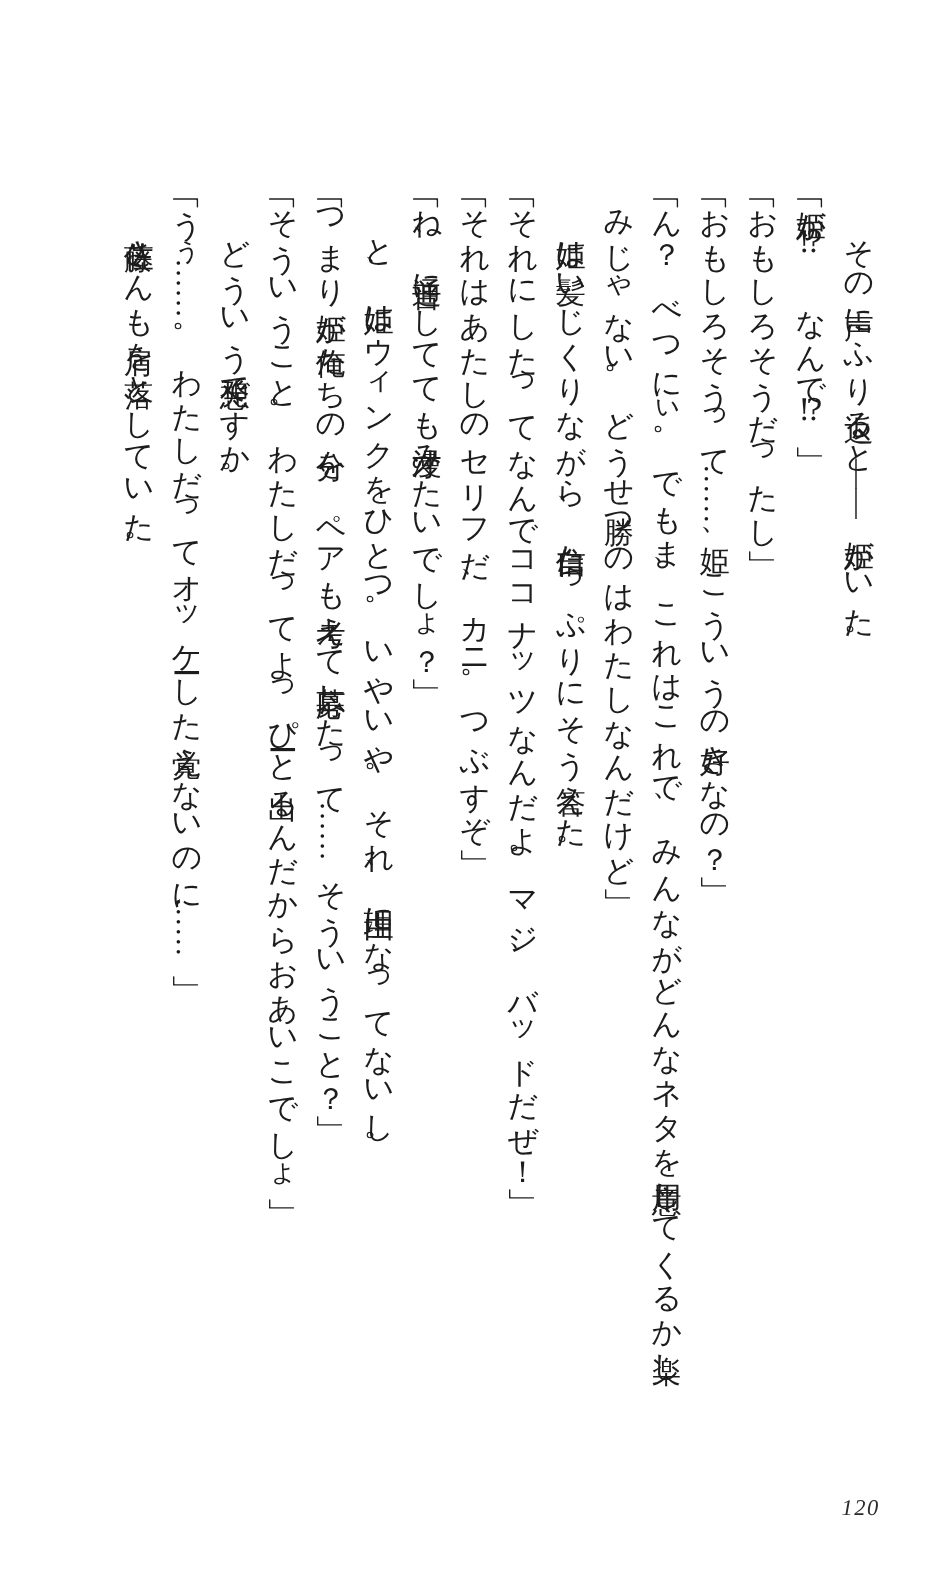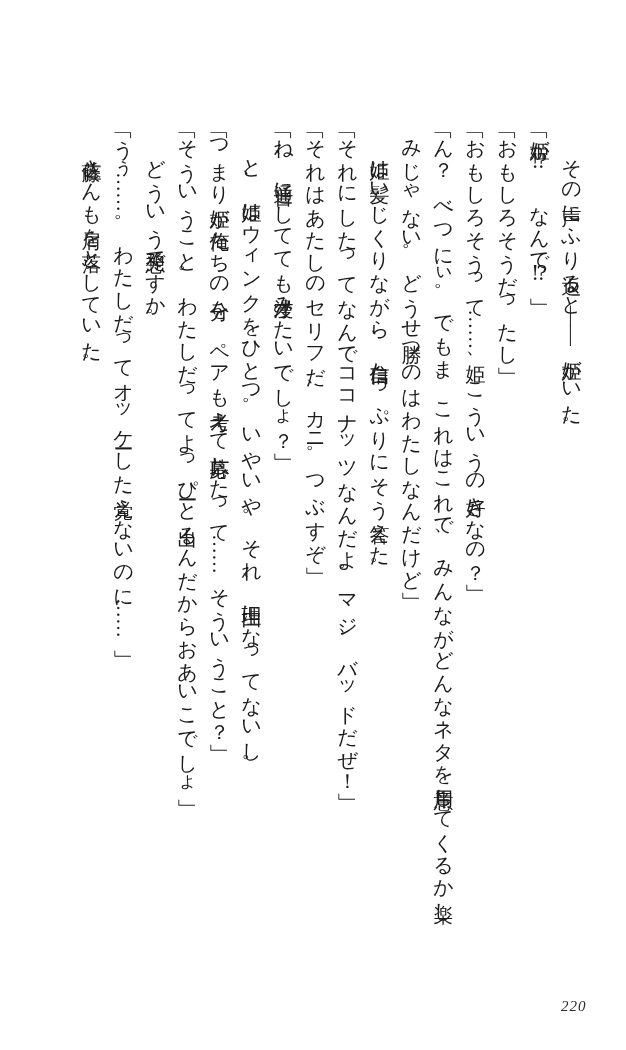--- a/index.html
+++ b/index.html
@@ -59,14 +59,14 @@
     <p class="para">「それにしたってなんでココナッツなんだよ。マジ、バッドだぜ！」</p>
     <p class="para">「それはあたしのセリフだ、カニ。つぶすぞ」</p>
     <p class="para">「ね、普通にしてても漫才みたいでしょ？」</p>
     <p class="para indent">と、姫はウィンクをひとつ。いやいや。それ、理由になってないし。</p>
     <p class="para">「つまり姫が俺たちの分を、ペアも考えて応募したって……そういうこと？」</p>
     <p class="para">「そういうこと。わたしだってよっぴーと出るんだからおあいこでしょ」</p>
     <p class="para indent">どういう発想ですか。</p>
     <p class="para">「うぅ……。わたしだってオッケーした覚えないのに……」</p>
     <p class="para indent">佐藤さんも肩を落としていた。</p>
   </div>
-  <div class="page-number">220</div>
+  <div class="page-number">120</div>
 </div>
 
 </body></html>

